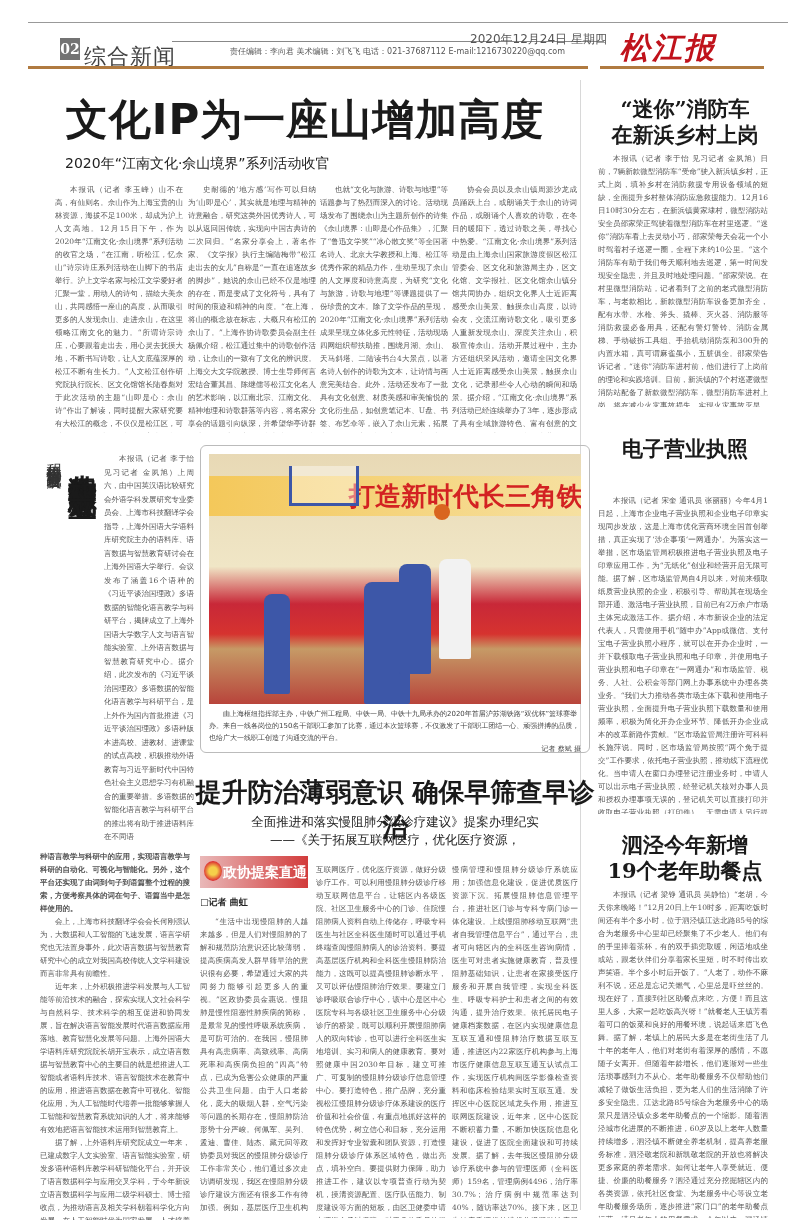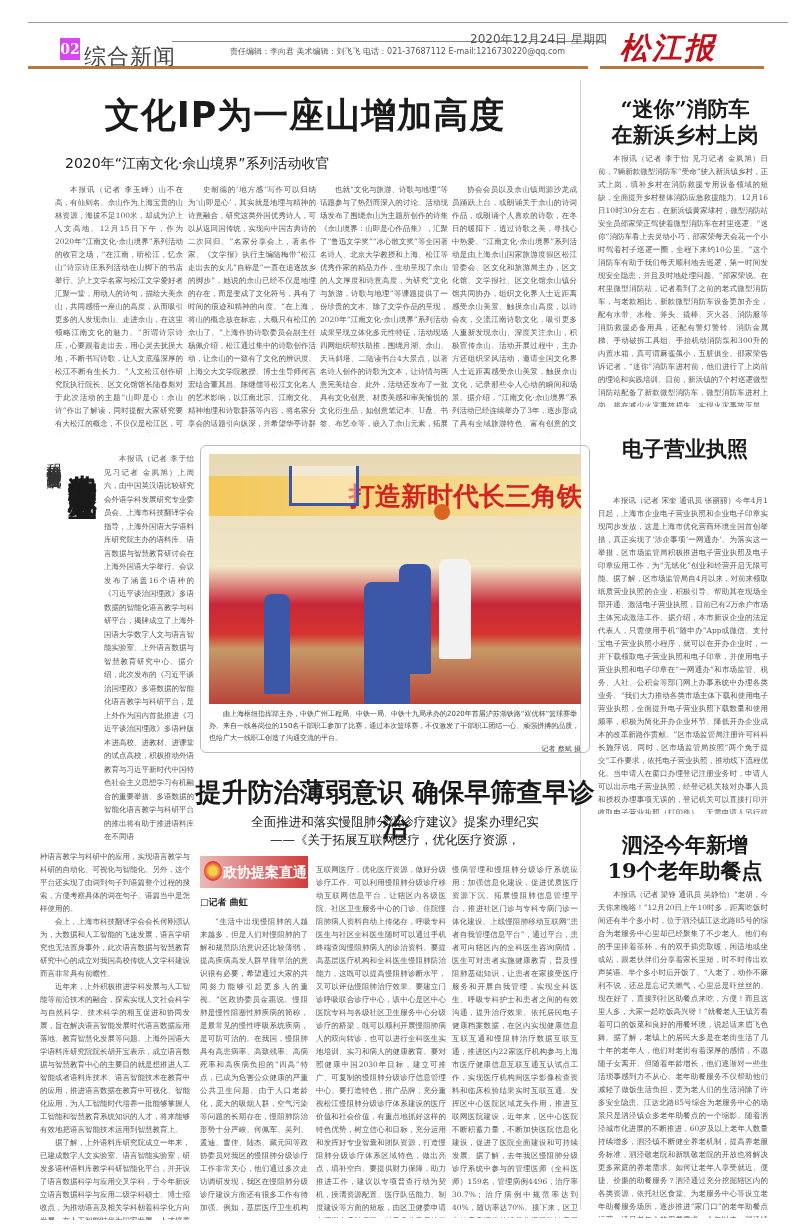--- a/index.html
+++ b/index.html
@@ -1,26 +1,26 @@
 <!DOCTYPE html>
 <html><head>
 <meta charset="utf-8">
 <style>
   * { margin:0; padding:0; box-sizing:border-box; }
   body { width:805px; height:1228px; background:#ffffff; position:relative; overflow:hidden; font-family:"DejaVu Sans", sans-serif; color:#333; }
   .abs { position:absolute; }
   .rule-top { left:28px; top:22px; width:760px; height:1px; background:#999; }
-  .page-num { left:60px; top:38px; width:20px; height:22px; background:#d946ef; color:#fff; font-family:"DejaVu Serif", serif; font-size:14px; line-height:22px; text-align:center; font-weight:bold; }
+  .page-num { left:60px; top:38px; width:20px; height:22px; background:#737373; color:#fff; font-family:"DejaVu Serif", serif; font-size:14px; line-height:22px; text-align:center; font-weight:bold; }
   .section-name { left:84px; top:34px; font-family:"DejaVu Serif", serif; font-size:22px; color:#444; letter-spacing:1px;margin-top:8px; }
   .hdr-line { left:172px; top:41px; width:432px; height:1px; background:#888; }
   .date { left:470px; top:31px; font-size:12px; color:#555; }
   .editors { left:230px; top:46px; font-size:8px; color:#555; }
   .masthead { left:620px; top:28px; font-family:"DejaVu Serif", serif; font-style:italic; font-weight:bold; color:#c0121b; font-size:30px; letter-spacing:2px; }
   .brown-rule { height:3px; background:#b07a40; }
-  .main-title { left:65px; top:92px; width:480px; text-align:center; font-family:"DejaVu Sans", sans-serif; font-weight:bold; font-size:35px; color:#1a1a1a; letter-spacing:1px; }
+  .main-title { left:65px; top:92px; width:480px; text-align:center; font-family:"DejaVu Sans", sans-serif; font-weight:bold; font-size:42px; color:#1a1a1a; letter-spacing:1px; }
   .main-sub { left:65px; top:155px; width:480px; text-align:left; font-size:14px; color:#222; }
   .body-text { font-family:"DejaVu Serif", serif; font-size:7.5px; line-height:13px; color:#555; text-align:justify; text-indent:2em; }
   .vhead { writing-mode:vertical-rl; font-family:"DejaVu Serif", serif; }
   .photo-frame { left:200px; top:445px; width:390px; height:308px; border:1px solid #bbb; border-radius:6px; padding:8px 8px 0 8px; }
   .photo { width:100%; height:250px; position:relative; overflow:hidden; background:linear-gradient(180deg,#e8d9b5 0%,#f0e6c6 45%,#c82838 60%,#d6332f 72%,#c69a66 78%,#b8443b 100%); }
   .photo .banner { position:absolute; left:0; top:22px; width:100%; height:40px; background:linear-gradient(90deg,#f4c85a,#f6e0a0); color:#d32222; font-weight:bold; font-size:26px; line-height:40px; padding-left:140px; white-space:nowrap;text-align:center; }
   .photo .player { position:absolute; background:#3d57a8; border-radius:8px 8px 2px 2px; }
   .photo .player.white { background:#f2f2f2; }
   .photo .hoop { position:absolute; left:80px; top:12px; width:70px; height:40px; border:3px solid #3d57a8; border-top:none; background:rgba(255,255,255,.4); }
   .photo .ball { position:absolute; left:225px; top:50px; width:16px; height:16px; border-radius:50%; background:#d9651f; }
@@ -54,21 +54,21 @@
 
 <div class="abs body-text" style="left:55px;top:183px;width:128px;height:250px;overflow:hidden;">本报讯（记者 李玉峰）山不在高，有仙则名。佘山作为上海宝贵的山林资源，海拔不足100米，却成为沪上人文高地。12月15日下午，作为2020年“江南文化·佘山境界”系列活动的收官之场，“在江南，听松江，忆佘山”诗宗诗庄系列活动在山脚下的书店举行。沪上文学名家与松江文学爱好者汇聚一堂，用动人的诗句，描绘大美佘山，共同感悟一座山的高度，从而吸引更多的人发现佘山、走进佘山，在这里领略江南文化的魅力。“所谓诗宗诗庄，心要跟着走出去，用心灵去抚摸大地，不断书写诗歌，让人文底蕴深厚的松江不断有生长力。”人文松江创作研究院执行院长、区文化馆馆长陆春彪对于此次活动的主题“山即是心：佘山诗”作出了解读，同时提醒大家研究要有大松江的概念，不仅仅是松江区，可以追溯至松江府。区文联副主席、文化馆副馆长徐侃介绍了“江南文化·佘山境界”系列活动的有关情况和诗歌的重要作用并提出自己的思考。“许多外国诗人受过中国古典诗的影响，加里·</div>
 <div class="abs body-text" style="left:188px;top:183px;width:128px;height:250px;overflow:hidden;">史耐德的‘地方感’写作可以归纳为‘山即是心’，其实就是地理与精神的诗意融合，研究这类外国优秀诗人，可以从返回国传统，实现向中国古典诗的二次回归。”名家分享会上，著名作家、《文学报》执行主编陆梅带“松江走出去的女儿”自称是“一直在追逐故乡的脚步”，她说的佘山已经不仅是地理的存在，而是变成了文化符号，具有了时间的痕迹和精神的向度。“在上海，将山的概念放在标志，大概只有松江的佘山了。”上海作协诗歌委员会副主任杨佩介绍，松江通过集中的诗歌创作活动，让佘山的一致有了文化的辨识度。上海交大文学院教授、博士生导师何言宏结合董其昌、陈继儒等松江文化名人的艺术影响，以江南北宗、江南文化、精神地理和诗歌群落等内容，将名家分享会的话题引向纵深，并希望华亭诗群的诗人们借力佘山的人文高度，做好文化传承和诗歌引领。华亭诗社社长冯金、区作协副主席兼秘书长李涛，作为名家分享会的小组主持人，</div>
 <div class="abs body-text" style="left:320px;top:183px;width:128px;height:250px;overflow:hidden;">也就“文化与旅游、诗歌与地理”等话题参与了热烈而深入的讨论。活动现场发布了围绕佘山为主题所创作的诗集《佘山境界：山即是心作品集》，汇聚了“鲁迅文学奖”“冰心散文奖”等全国著名诗人、北京大学教授和上海、松江等优秀作家的精品力作，生动呈现了佘山的人文厚度和诗意高度，为研究“文化与旅游，诗歌与地理”等课题提供了一份珍贵的文本。除了文学作品的呈现，2020年“江南文化·佘山境界”系列活动成果呈现立体化多元性特征，活动现场四网组织帮扶助推，围绕月湖、佘山、天马斜塔、二陆读书台4大景点，以著名诗人创作的诗歌为文本，让诗情与画意完美结合。此外，活动还发布了一批具有文化创意、材质美感和审美愉悦的文化衍生品，如创意笔记本、U盘、书签、布艺伞等，嵌入了佘山元素，拓展和深化了佘山的文化内涵。名家分享会之后，区“百姓明星”朱武舟、毛蕾、华亭诗社诗人、区诗词楹联</div>
 <div class="abs body-text" style="left:452px;top:183px;width:125px;height:250px;overflow:hidden;">协会会员以及佘山镇周源沙龙成员踊跃上台，或朗诵关于佘山的诗词作品，或朗诵个人喜欢的诗歌，在冬日的暖阳下，透过诗歌之美，寻找心中热爱。“江南文化·佘山境界”系列活动是由上海佘山国家旅游度假区松江管委会、区文化和旅游局主办，区文化馆、文学报社、区文化馆佘山镇分馆共同协办，组织文化界人士近距离感受佘山美景、触摸佘山高度，以诗会友，交流江南诗歌文化，吸引更多人重新发现佘山、深度关注佘山，积极宣传佘山。活动开展过程中，主办方还组织采风活动，邀请全国文化界人士近距离感受佘山美景，触摸佘山文化，记录那些令人心动的瞬间和场景。据介绍，“江南文化·佘山境界”系列活动已经连续举办了3年，逐步形成了具有全域旅游特色、富有创意的文化品牌。佘山深厚的文化底蕴吸引了越来越多的全国文学名家和长三角地区以及本土文艺力量积极参与到活动中来，产生了很好的社会影响和文化效应。</div>
 
 <div class="abs vhead" style="left:44px;top:452px;font-size:15px;color:#333;letter-spacing:1px;">积极推进语言智能融合发展</div>
 <div class="abs vhead" style="left:64px;top:452px;font-size:28px;font-weight:bold;color:#1a1a1a;line-height:36px;letter-spacing:1px;">上外语言数据与智慧教育研究中心成立</div>
 <div class="abs body-text" style="left:104px;top:452px;width:90px;height:395px;overflow:hidden;line-height:13.5px;">本报讯（记者 李于怡 见习记者 金夙旭）上周六，由中国英汉语比较研究会外语学科发展研究专业委员会、上海市科技翻译学会指导，上海外国语大学语料库研究院主办的语料库、语言数据与智慧教育研讨会在上海外国语大学举行。会议发布了涵盖16个语种的《习近平谈治国理政》多语数据的智能化语言教学与科研平台，揭牌成立了上海外国语大学数字人文与语言智能实验室、上外语言数据与智慧教育研究中心。据介绍，此次发布的《习近平谈治国理政》多语数据的智能化语言教学与科研平台，是上外作为国内首批推进《习近平谈治国理政》多语种版本进高校、进教材、进课堂的试点高校，积极推动外语教育与习近平新时代中国特色社会主义思想学习有机融合的重要举措。多语数据的智能化语言教学与科研平台的推出将有助于推进语料库在不同语</div>
 <div class="abs" style="left:40px;top:850px;width:150px;height:370px;overflow:hidden;">
-  <p class="body-text" style="text-indent:0;">种语言教学与科研中的应用，实现语言教学与科研的自动化、可视化与智能化。另外，这个平台还实现了由词到句子到语篇整个过程的搜索，方便考察具体的词在句子、语篇当中是怎样使用的。</p>
+  <p class="body-text" style="text-indent:0;font-weight:bold;">种语言教学与科研中的应用，实现语言教学与科研的自动化、可视化与智能化。另外，这个平台还实现了由词到句子到语篇整个过程的搜索，方便考察具体的词在句子、语篇当中是怎样使用的。</p>
   <p class="body-text">会上，上海市科技翻译学会会长何刚强认为，大数据和人工智能的飞速发展，语言学研究也无法置身事外，此次语言数据与智慧教育研究中心的成立对我国高校传统人文学科建设而言非常具有前瞻性。</p>
   <p class="body-text">近年来，上外积极推进学科发展与人工智能等前沿技术的融合，探索实现人文社会科学与自然科学、技术科学的相互促进和协同发展，旨在解决语言智能发展时代语言数据应用落地、教育智慧化发展等问题。上海外国语大学语料库研究院院长胡开宝表示，成立语言数据与智慧教育中心的主要目的就是想推进人工智能或者语料库技术、语言智能技术在教育中的应用，推进语言数据在教育中可视化、智能化应用，为人工智能时代培养一批能够掌握人工智能和智慧教育系统知识的人才，将来能够有效地把语言智能技术运用到智慧教育上。</p>
   <p class="body-text">据了解，上外语料库研究院成立一年来，已建成数字人文实验室、语言智能实验室，研发多语种语料库教学科研智能化平台，并开设了语言数据科学与应用交叉学科，于今年新设立语言数据科学与应用二级学科硕士、博士招收点，为推动语言及相关学科朝着科学化方向发展，在人工智能时代为国家发展、人才培养作出贡献。</p>
 </div>
 
 <div class="abs photo-frame">
   <div class="photo">
     <div class="banner">打造新时代长三角铁</div>
     <div class="hoop"></div>
     <div class="ball"></div>

